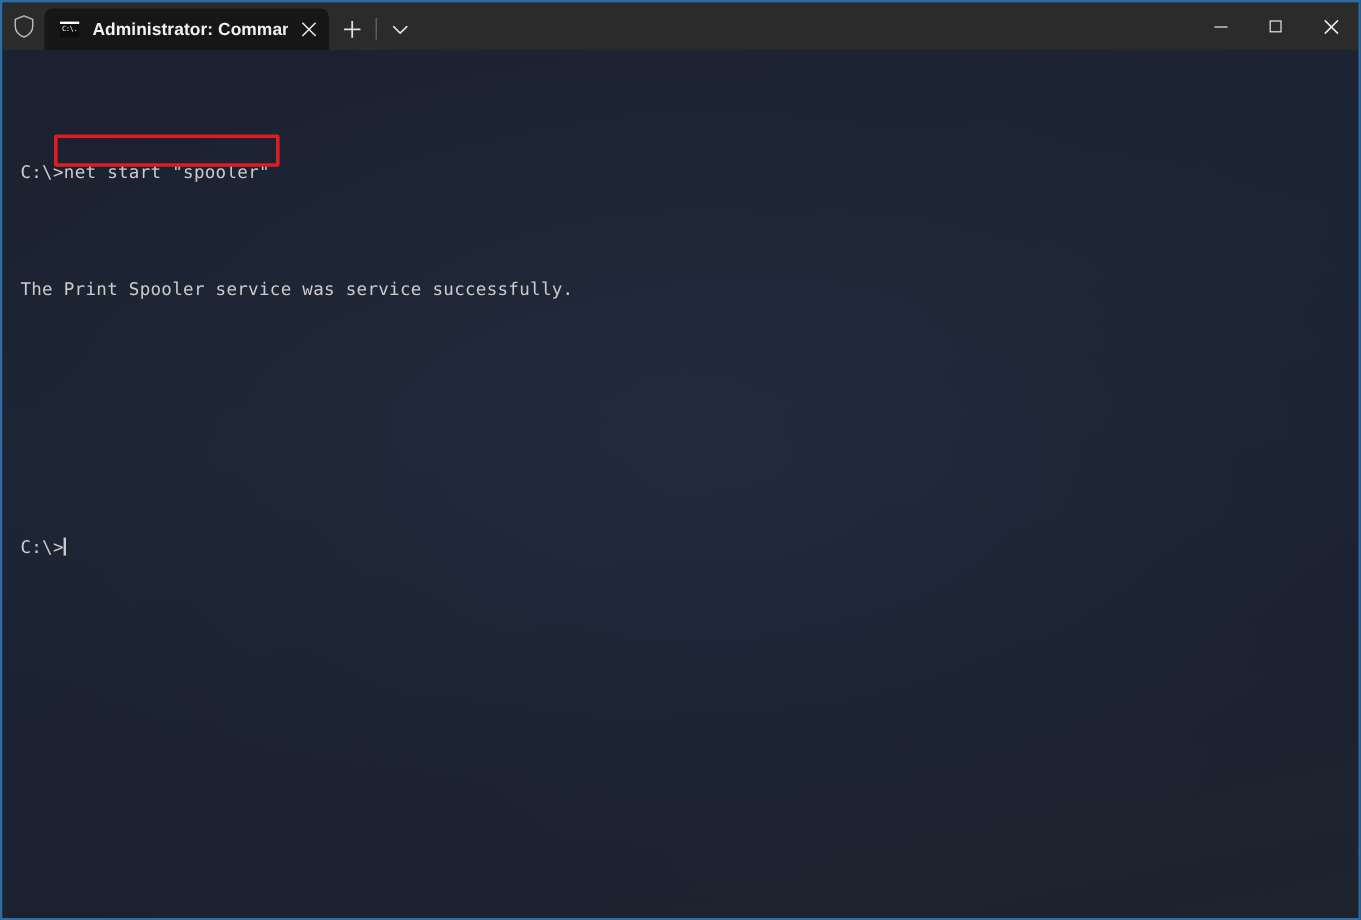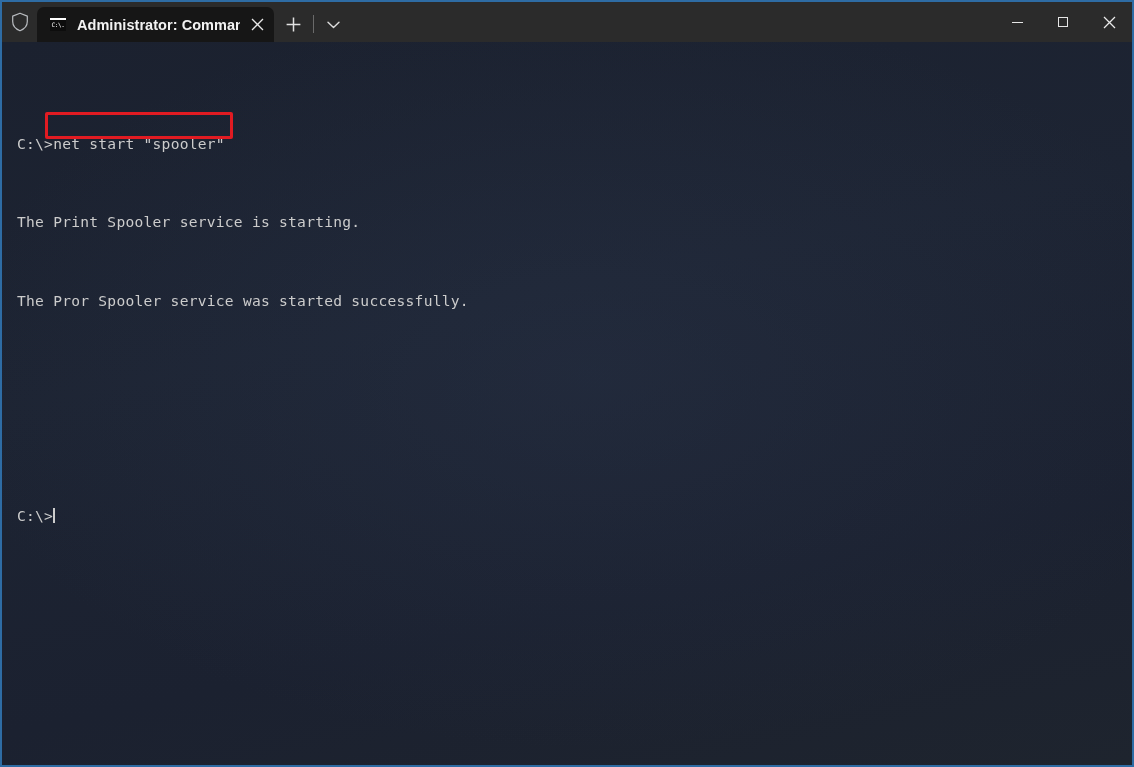--- a/index.html
+++ b/index.html
@@ -288,23 +288,22 @@
         </svg>
       </div>
     </div>
   </div>
 
   <div id="terminal">
     <div id="screen">
 
       <div class="line"><span>C:\&gt;</span><span>net start "spooler"</span></div>
 
-      <div class="line"><span>The Print Spooler service is starting.</span></div>
-
-      <div class="line"><span>The Pror Spooler service was started successfully.</span></div>
+
+      <div class="line"><span>The Print Spooler service was service successfully.</span></div>
 
       <div class="blank"></div>
       <div class="blank"></div>
 
       <div class="line"><span>C:\&gt;</span><span class="cursor"></span></div>
     </div>
 
     <div id="redbox"></div>
   </div>
 

